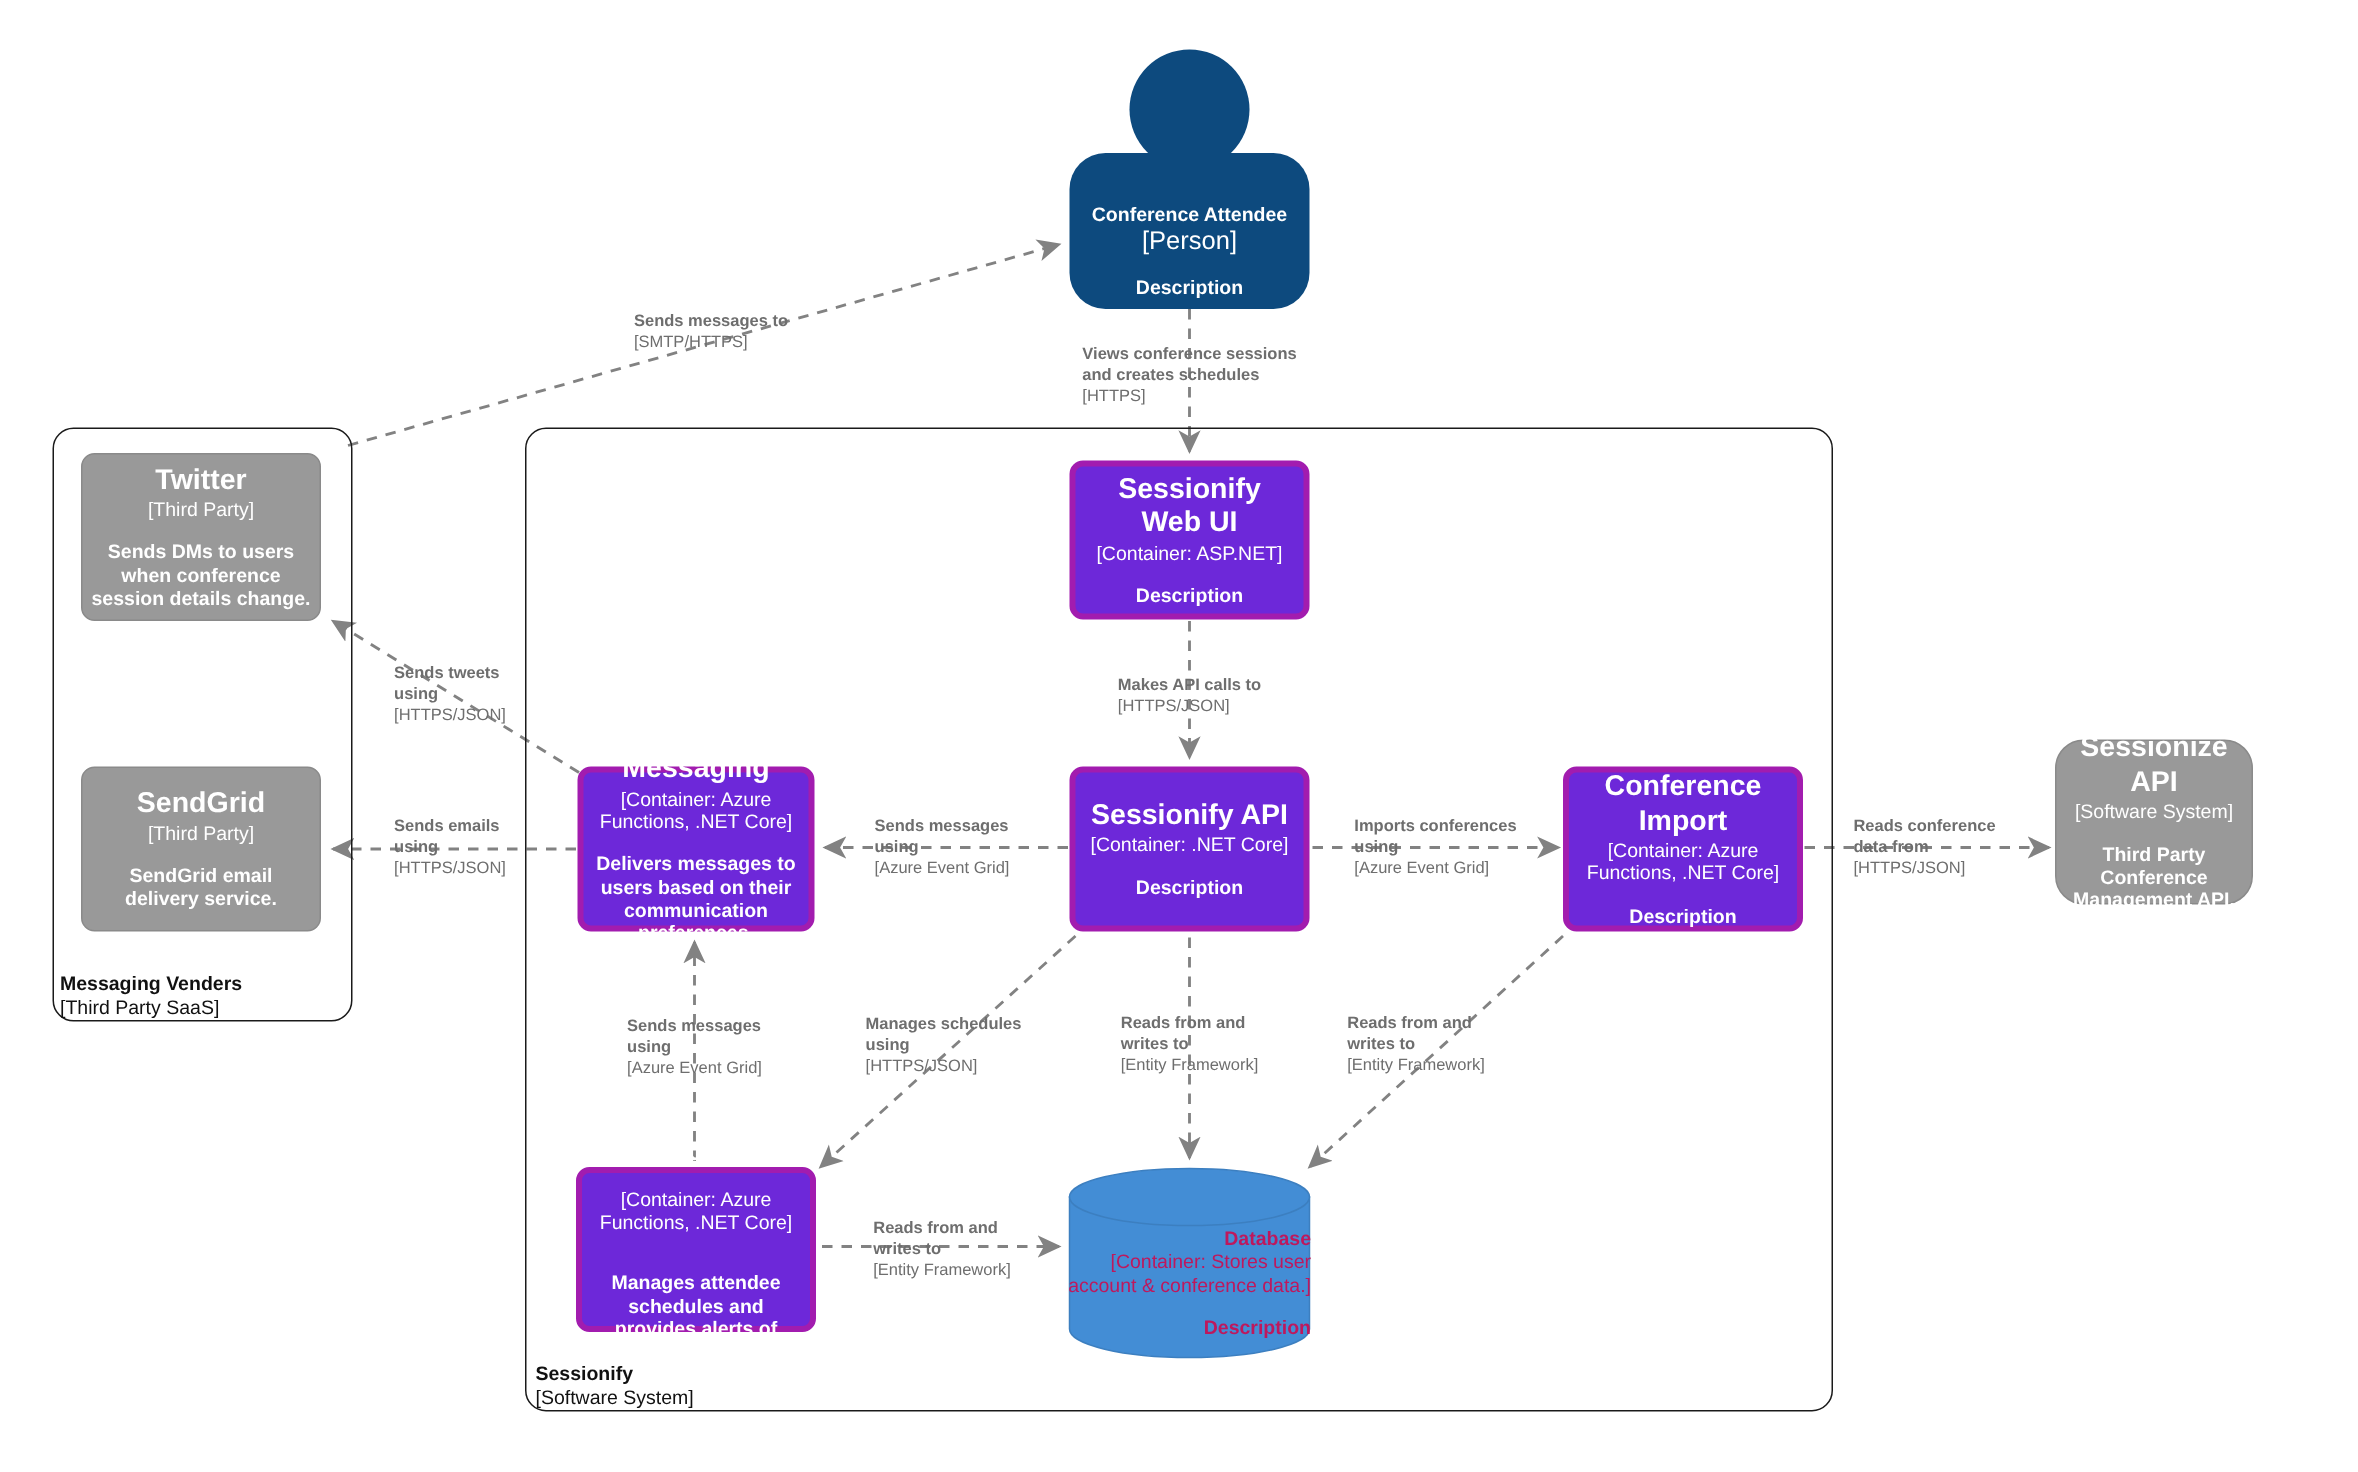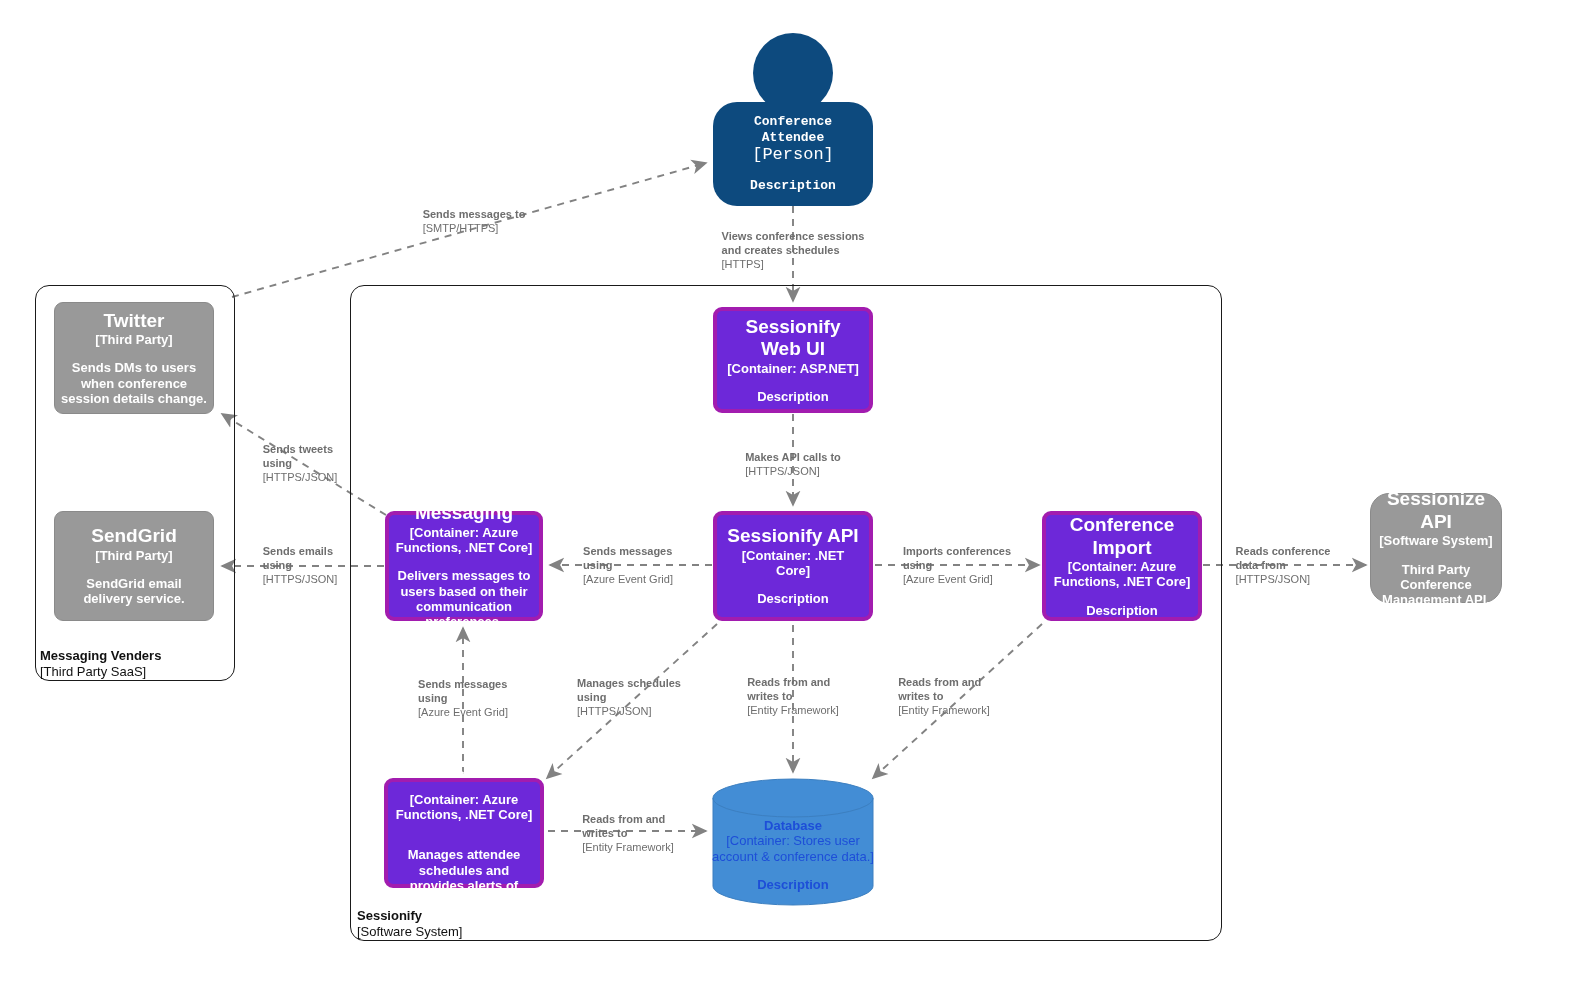--- a/index.html
+++ b/index.html
@@ -36,21 +36,21 @@
     color: #ffffff;
     line-height: 1.18;
     padding: 4px 6px;
   }
   .node .n-name {
     font-weight: bold;
     font-size: 19px;
   }
   .node .n-tech {
     font-size: 13px;
-    font-weight: bold;
+    font-weight: normal;
   }
   .node .n-desc {
     font-size: 13px;
     margin-top: 13px;
     font-weight: bold;
   }
   .container-node {
     background: #6d28d9;
     border: 4px solid #a21caf;
     border-radius: 9px;
@@ -65,26 +65,25 @@
     background: #0d4a7e;
     border-radius: 50%;
   }
   .person-body {
     position: absolute;
     background: #0d4a7e;
     border-radius: 24px;
     display: flex;
     flex-direction: column;
     align-items: center;
-    justify-content: center;
+    justify-content: flex-end;
     text-align: center;
     color: #ffffff;
     line-height: 1.2;
     box-sizing: border-box;
-    font-family: Liberation Mono, monospace;
   }
   .boundary {
     position: absolute;
     box-sizing: border-box;
     border: 1.5px solid #1a1a1a;
     border-radius: 14px;
     background: transparent;
   }
   .boundary-label {
     position: absolute;
@@ -107,22 +106,22 @@
   .edge-label .e-text { font-weight: bold; }
   .edge-label .e-tech { font-weight: normal; }
   .db-node {
     position: absolute;
     box-sizing: border-box;
   }
   .db-text {
     position: absolute;
     left: 0;
     width: 100%;
-    text-align: center;
-    color: #1d4ed8;
+    text-align: right;
+    color: #be185d;
     line-height: 1.18;
   }
 </style>
 </head>
 <body>
 
 <div id="canvas">
 
   <svg class="layer" viewBox="0 0 1572 981">
     <defs>

